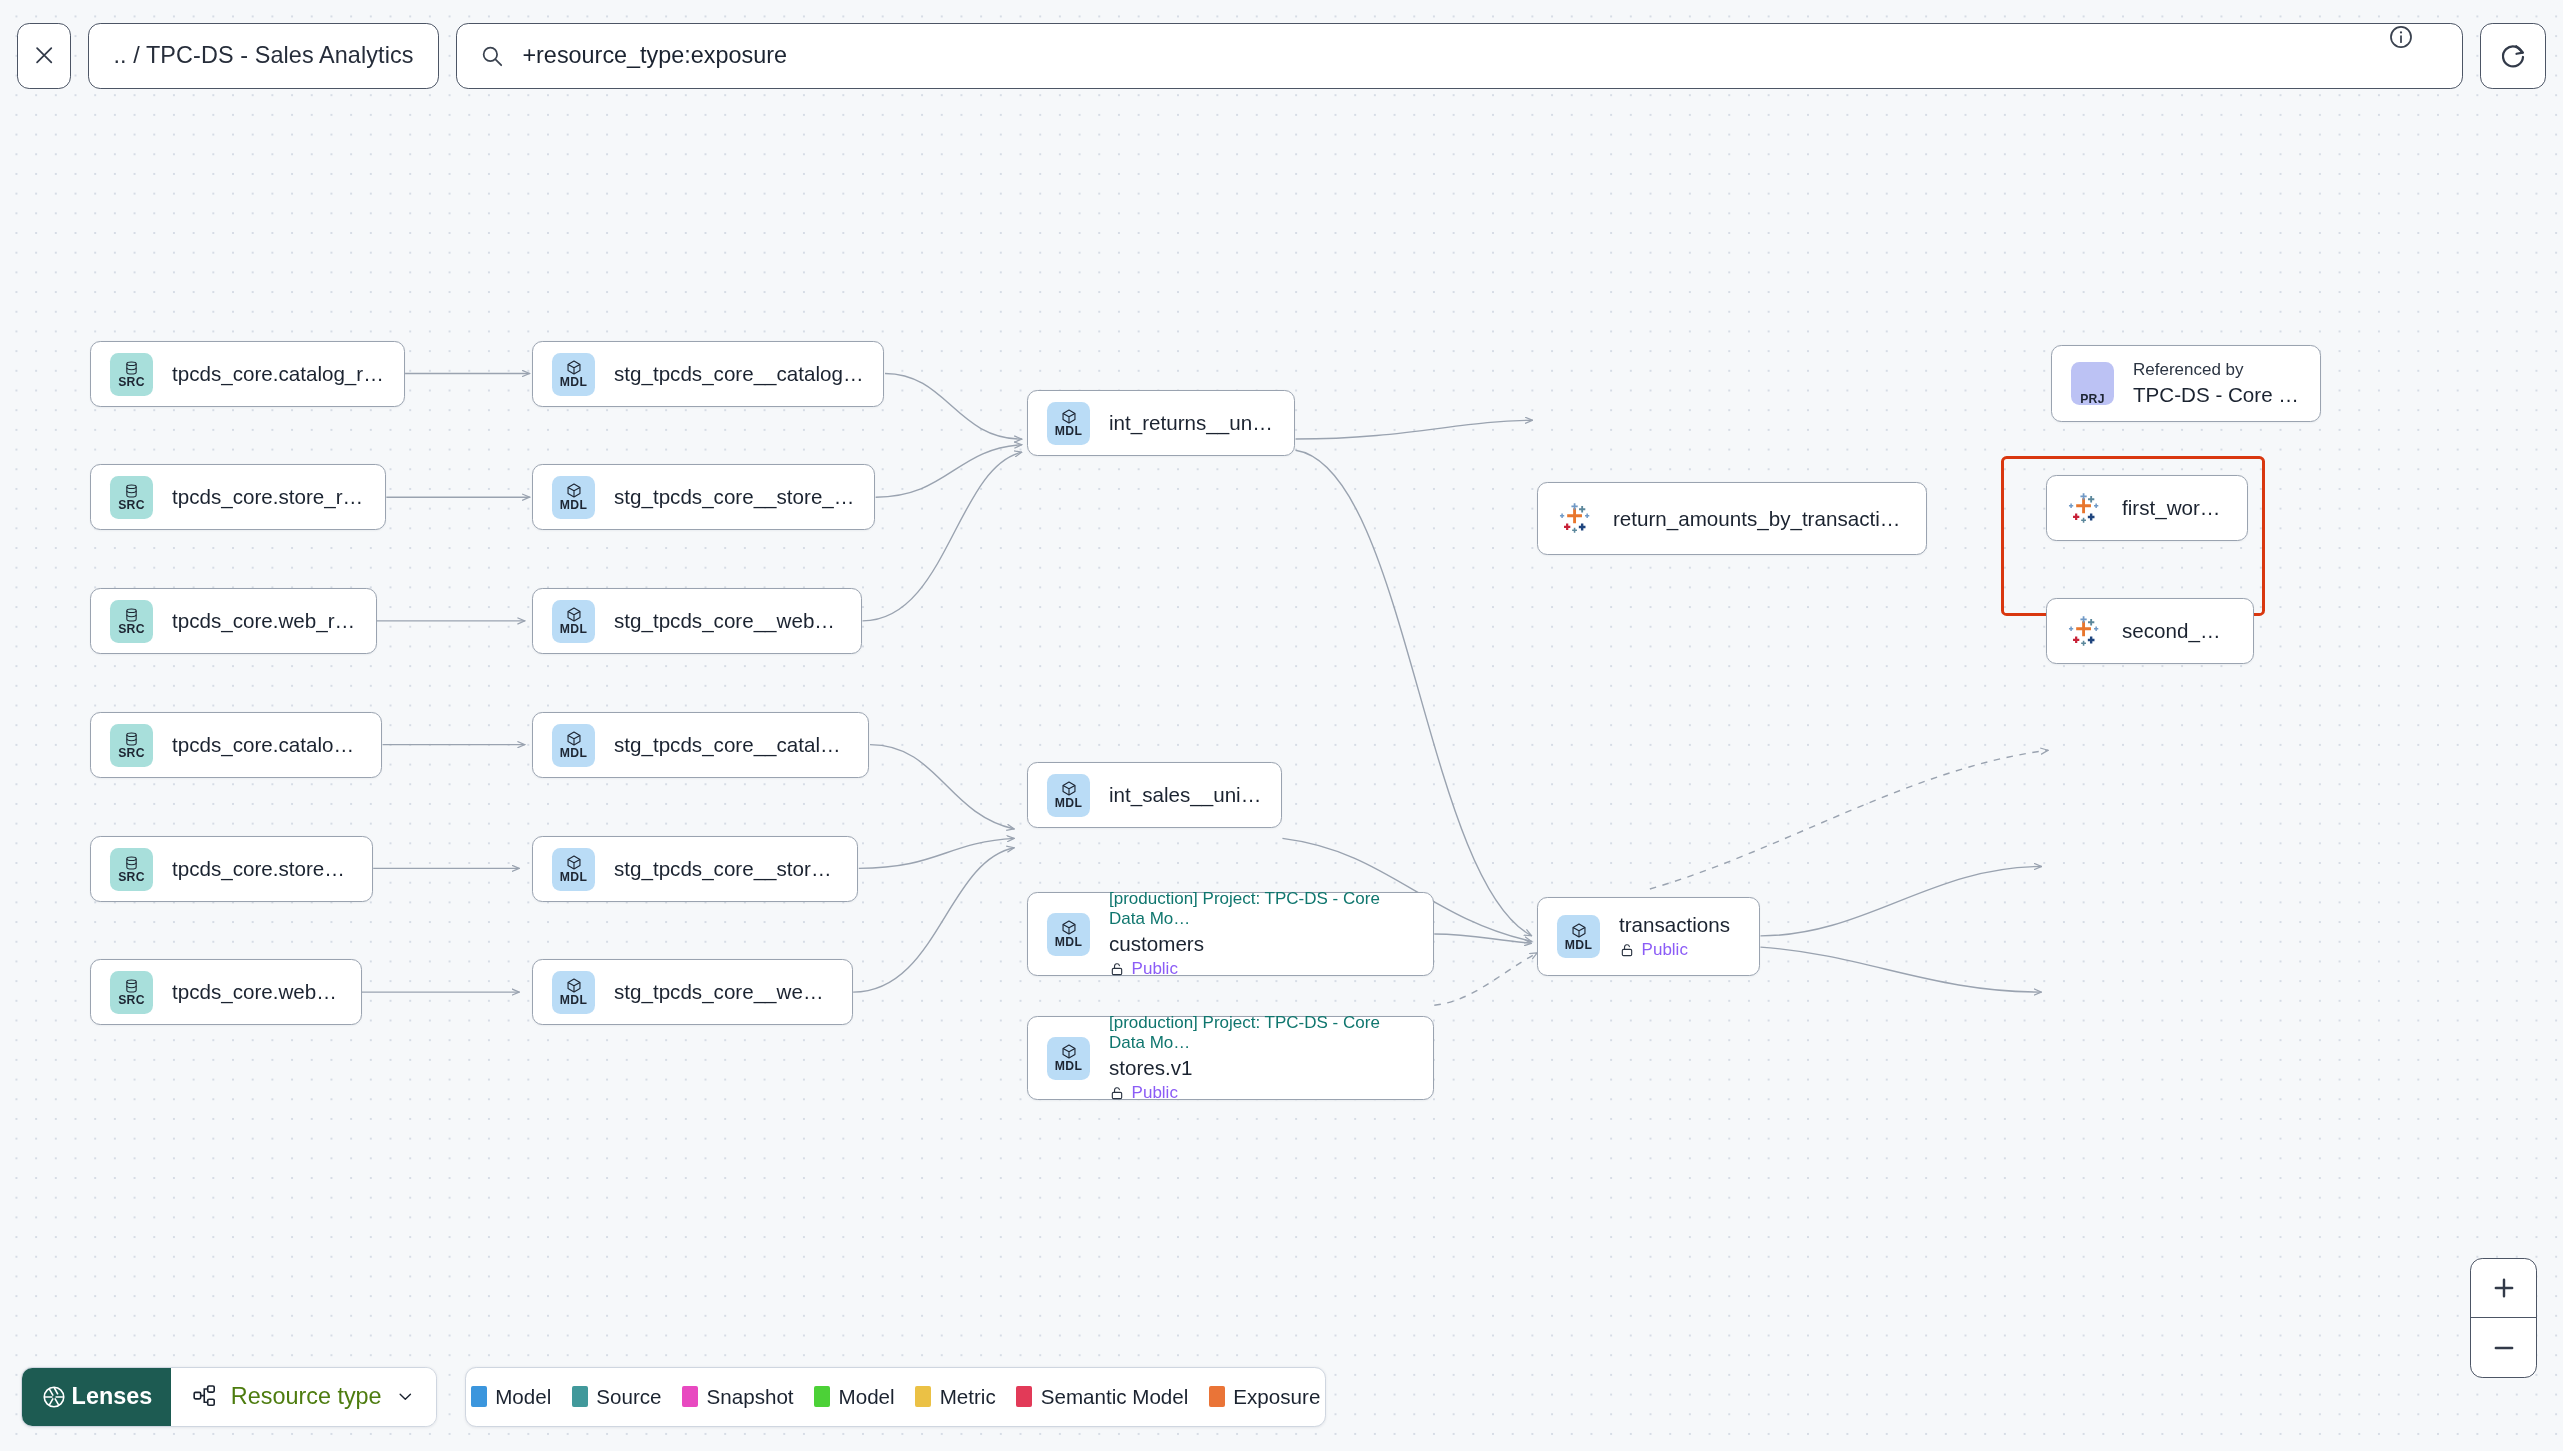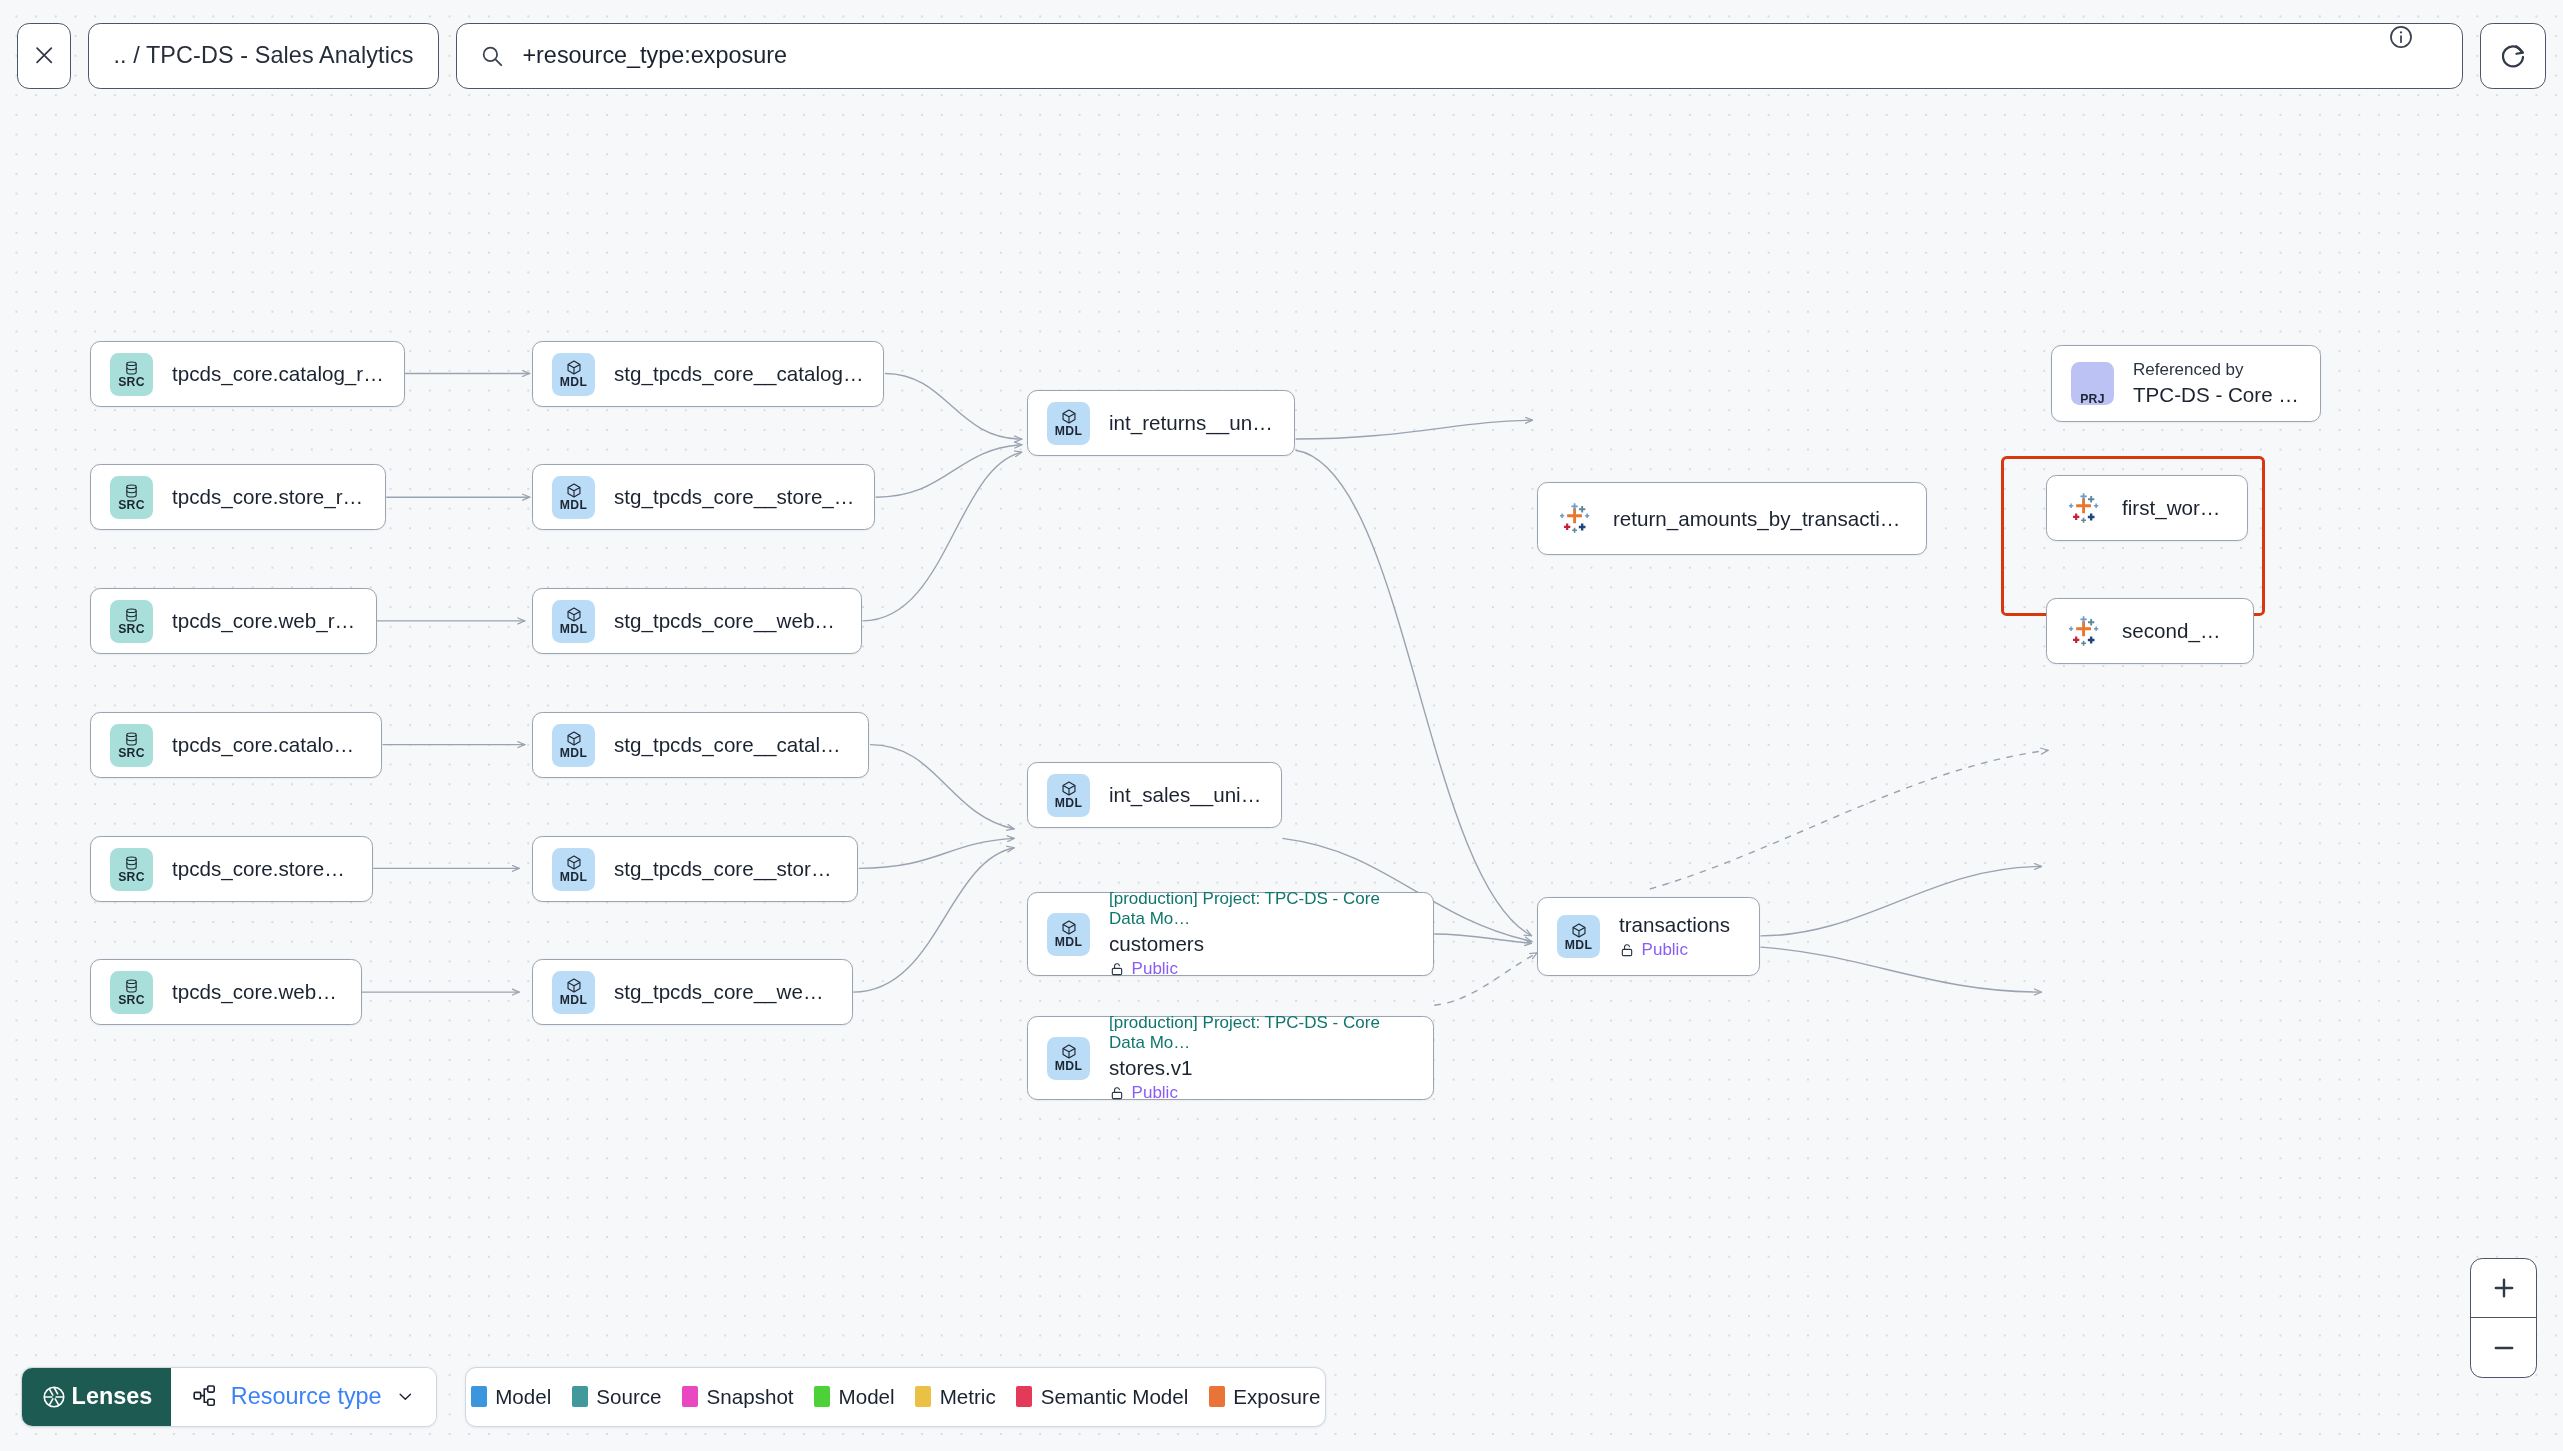--- a/index.html
+++ b/index.html
@@ -208,21 +208,21 @@
     display: flex;
     align-items: center;
     gap: 5px;
     padding: 0 19px;
     font-size: 23.4px;
     cursor: pointer;
     font-weight: bold;
   }
   .restype-btn {
     background: #ffffff;
-    color: #3b82f6;
+    color: #4d7c0f;
     display: flex;
     align-items: center;
     gap: 13px;
     padding: 0 20.6px;
     font-size: 23.4px;
     cursor: pointer;
   }
   .legend {
     height: 60px;
     background: #ffffff;

